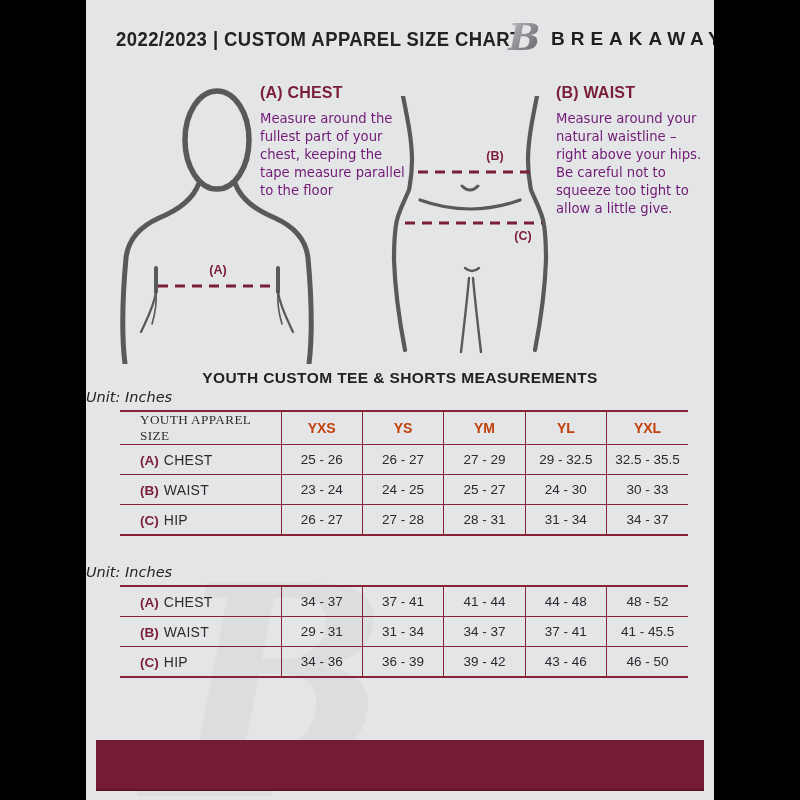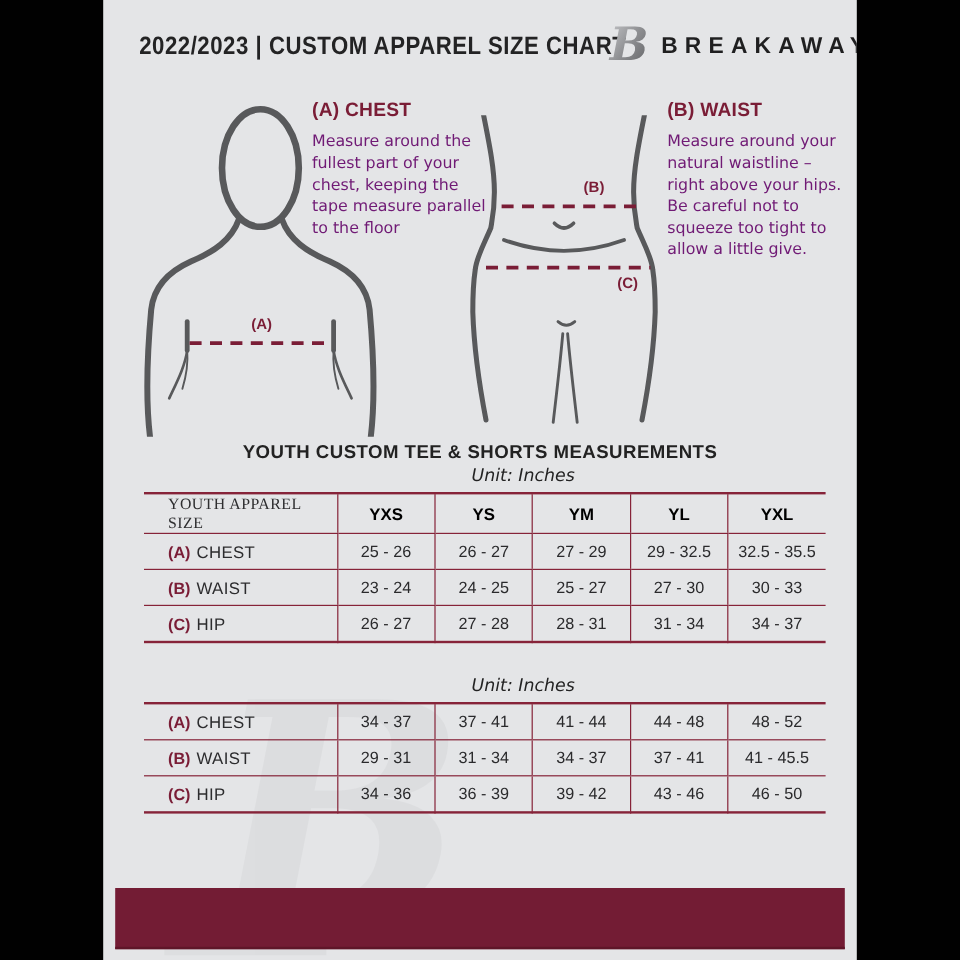--- a/index.html
+++ b/index.html
@@ -33,35 +33,35 @@
   .instr-c { left:470px; top:218px; width:158px; }
   .instr-head { font-size:16px; font-weight:800; color:#7a1d36; letter-spacing:.2px;
                 font-family:"Liberation Sans", sans-serif; }
   .instr-text { margin-top:8px; font-size:13.2px; font-weight:500;
                 color:#701a75; line-height:1.36; white-space:pre-line;
                 font-family:"DejaVu Sans", sans-serif; }
 
   
   .tbl-title { position:absolute; left:0; width:628px; text-align:center;
                font-size:15.5px; font-weight:700; color:#222; letter-spacing:.4px; }
-  .tbl-unit  { position:absolute; left:0; width:700px; text-align:center;
+  .tbl-unit  { position:absolute; left:0; width:700px; 
                font-size:14.5px; font-style:italic; font-weight:500; color:#232323;
                font-family:"DejaVu Sans", sans-serif; }
   .yt-title { top:369px; } .yt-unit { top:389px; }
   .ad-title { top:544px; } .ad-unit { top:564px; }
 
   
   .size-table { position:absolute; left:34px; width:568px; border-collapse:collapse;
                 table-layout:fixed; z-index:2;
                 border-top:2.5px solid #862339; border-bottom:2.5px solid #862339; }
   .yt-table { top:410px; } .ad-table { top:585px; }
   .size-table th, .size-table td { padding:0; border-bottom:1.5px solid #862339; background:transparent; }
   .size-table tr:last-child td { border-bottom:none; }
   .size-table th:not(:first-child), .size-table td:not(:first-child) { border-left:1.5px solid #862339; }
-  .size-table th { height:30px; font-size:14px; font-weight:700; color:#000000; text-align:center; }
+  .size-table th { height:30px; font-size:14px; font-weight:700; color:#c2410c; text-align:center; }
   .size-table td { height:29px; font-size:13.5px; color:#2a2a2c; text-align:center; }
   .size-table .lbl-col { width:161px; }
   .size-table th.lbl-hd { font-weight:400; font-size:13.2px; letter-spacing:.4px;
                           text-align:left; padding-left:20px; color:#2e2e30;font-family:Liberation Serif, serif; }
   .size-table td.row-lbl { text-align:left; padding-left:20px; font-size:14px; }
   .row-key { font-weight:800; color:#7a1d36; font-size:13.5px; }
   .row-name { color:#2c2c2e; margin-left:5px; letter-spacing:.3px; }
 
   
   .watermark { position:absolute; left:36px; top:540px; z-index:1; opacity:.5; pointer-events:none; }
@@ -181,21 +181,21 @@
         <td>29 - 32.5</td>
         <td>32.5 - 35.5</td>
       </tr>
       <tr>
         <td class="row-lbl">
           <span class="row-key">(B)</span><span class="row-name">WAIST</span>
         </td>
         <td>23 - 24</td>
         <td>24 - 25</td>
         <td>25 - 27</td>
-        <td>27 - 30</td>
+        <td>24 - 30</td>
         <td>30 - 33</td>
       </tr>
       <tr>
         <td class="row-lbl">
           <span class="row-key">(C)</span><span class="row-name">HIP</span>
         </td>
         <td>26 - 27</td>
         <td>27 - 28</td>
         <td>28 - 31</td>
         <td>31 - 34</td>

